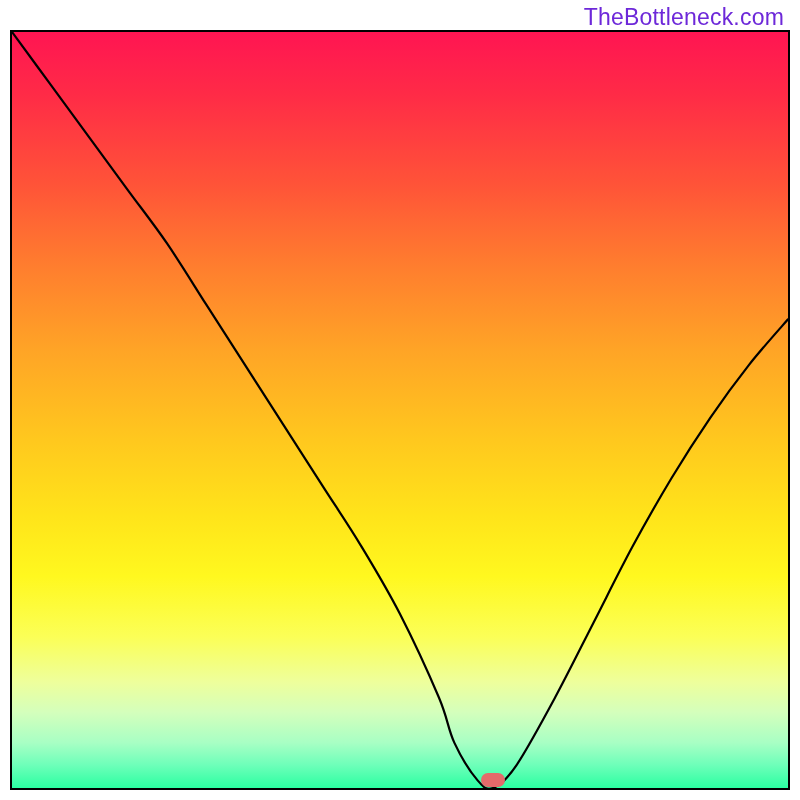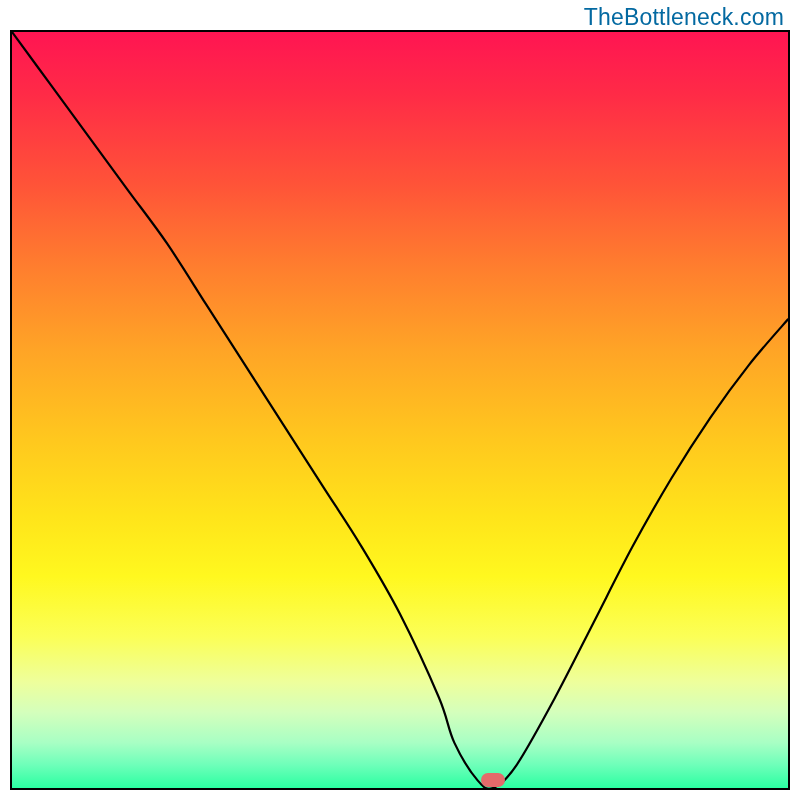--- a/index.html
+++ b/index.html
@@ -13,21 +13,21 @@
   .frame {
     position: relative;
     width: 800px;
     height: 800px;
     box-sizing: border-box;
   }
   .watermark {
     position: absolute;
     top: 4px;
     right: 16px;
-    color: #0369a1;
+    color: #6d28d9;
     font-size: 23px;
     font-weight: 500;
     font-family: Arial, Helvetica, sans-serif;
     z-index: 10;
     letter-spacing: 0.2px;
   }
   .plot-border {
     position: absolute;
     left: 10px;
     top: 30px;

